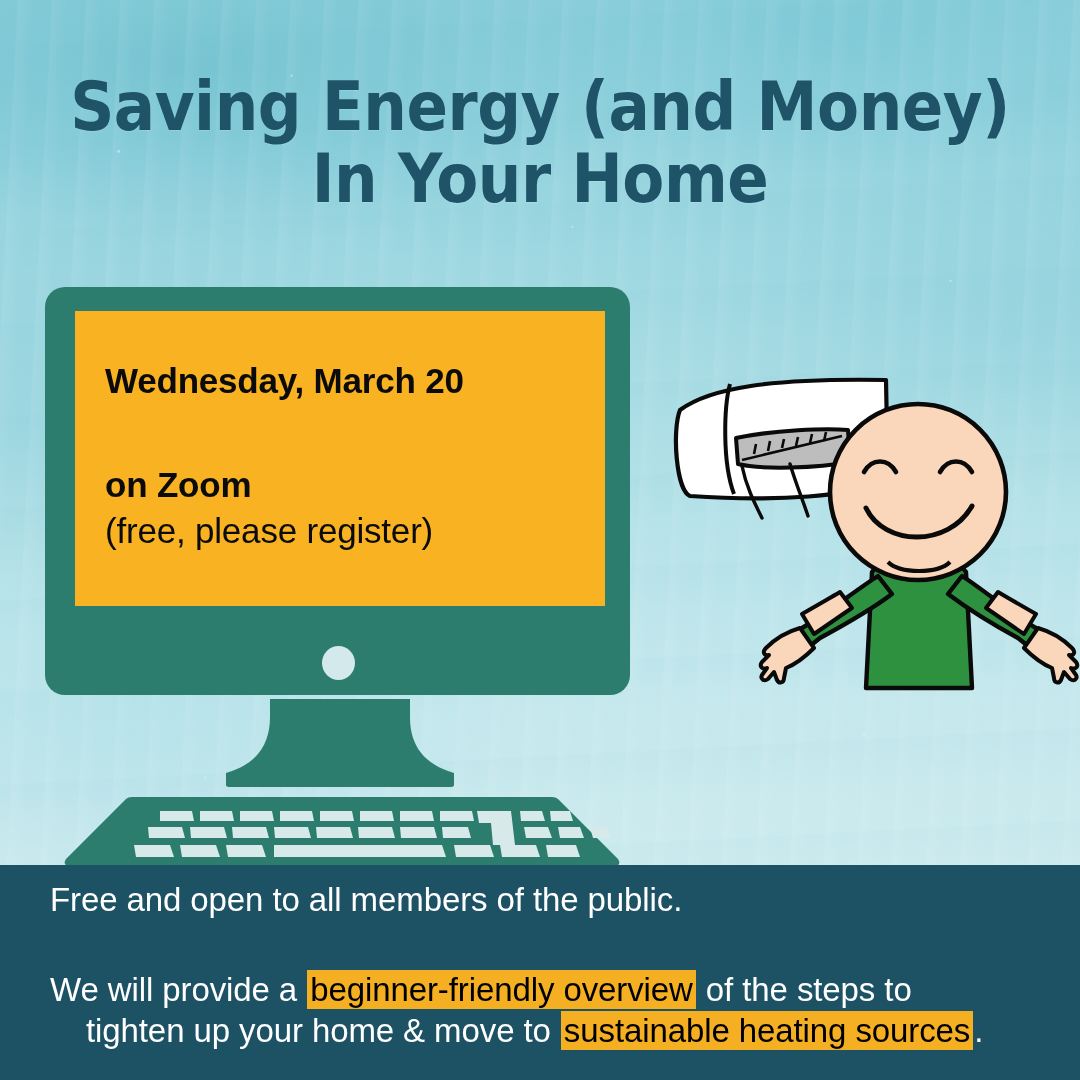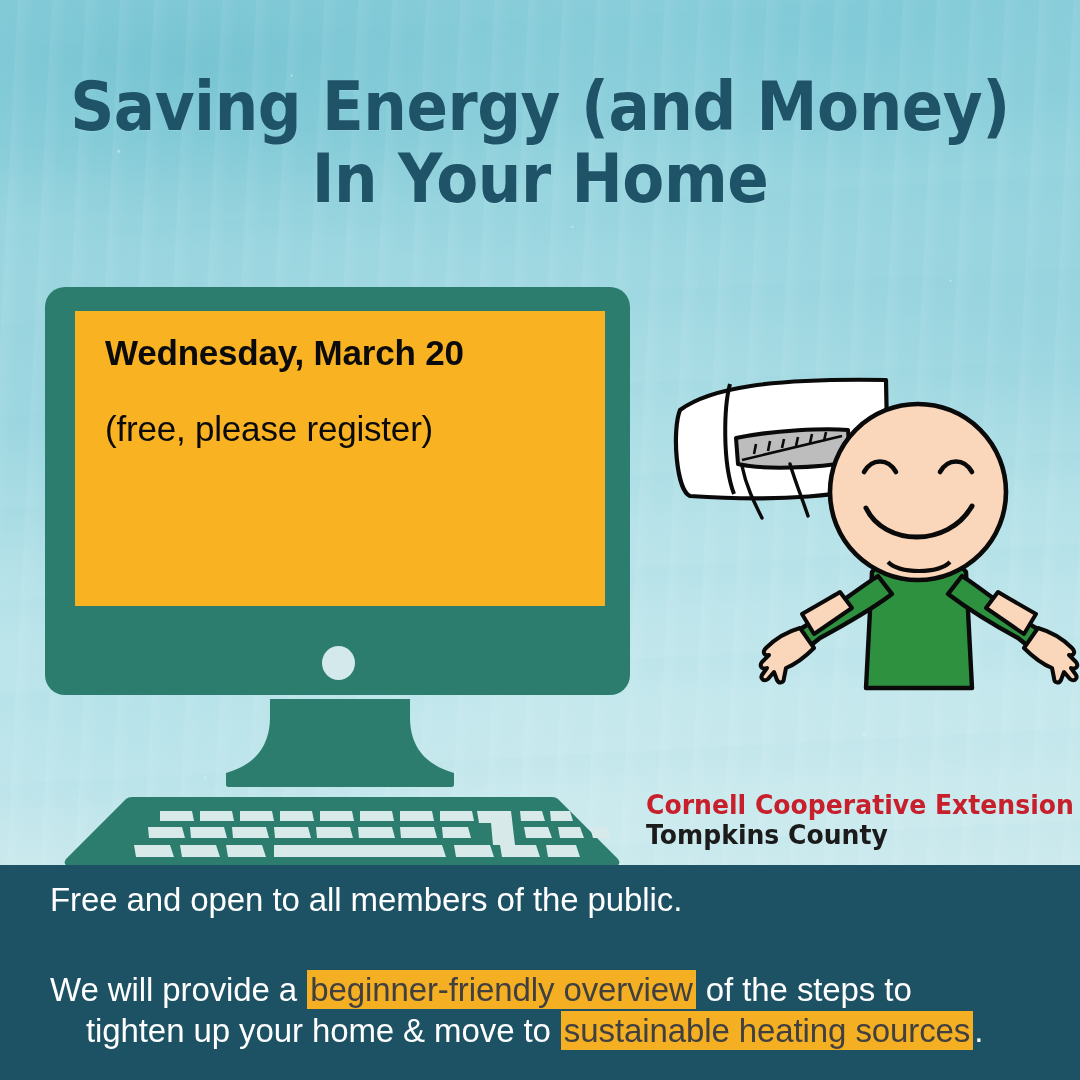--- a/index.html
+++ b/index.html
@@ -124,21 +124,21 @@
     color: #0B0B0B;
   }
   .st-line {
     display: block;
     font-family: "Liberation Sans", sans-serif;
     font-size: 35px;
     line-height: 1.32;
     letter-spacing: -0.2px;
     white-space: nowrap;
   }
-  .st-line.bold { font-weight: 700; }
+  .st-line.bold { font-weight: 700; margin-top: 28px; }
   .st-gap { display: block; height: 30px; }
 
   .webcam-dot {
     position: absolute;
     left: 322px;
     top: 646px;
     width: 33px;
     height: 34px;
     border-radius: 50%;
     background: #D3E9EC;
@@ -214,21 +214,21 @@
     font-size: 33px;
     color: #FFFFFF;
     letter-spacing: -0.1px;
     white-space: nowrap;
   }
   .bl1 { top: 881px; }
   .bl2 { top: 971px; }
   .bl3 { top: 1012px; margin-left: 36px; }
   .hl {
     background: #F5AF23;
-    color: #404040;
+    color: #000000;
     padding: 1px 3px;
     margin: 0 1px;
   }
 </style>
 </head>
 <body>
 
 <div id="poster">
 
   <div class="bg-base"></div>
@@ -241,20 +241,21 @@
     <span class="title-line l2">In Your Home</span>
   </div>
 
   <div class="monitor-body"></div>
 
   <div class="screen-panel"></div>
 
   <div class="screen-text">
     <span class="st-line bold">Wednesday, March 20</span>
     <span class="st-gap"></span>
+    <span class="st-line bold">on Zoom</span>
     <span class="st-line">(free, please register)</span>
   </div>
 
   <div class="webcam-dot"></div>
 
   <svg class="monitor-stand" viewBox="0 0 228 88">
     <path d="M44 0 H184 V18 C184 42 194 62 222 72 L228 74 V86 Q228 88 224 88 H4 Q0 88 0 86 V74 L6 72 C34 62 44 42 44 18 Z" fill="#2D7D6E"></path>
   </svg>
 
   <svg class="keyboard" viewBox="0 0 560 72">
@@ -338,24 +339,20 @@
 
       <path d="M214 102 C222 88 238 88 246 102" fill="none" stroke="#0A0A0A" stroke-width="4.6" stroke-linecap="round"></path>
       <path d="M290 102 C298 88 314 88 322 102" fill="none" stroke="#0A0A0A" stroke-width="4.6" stroke-linecap="round"></path>
 
       <path d="M216 138 C234 176 298 178 322 136" fill="none" stroke="#0A0A0A" stroke-width="5" stroke-linecap="round"></path>
 
       <path d="M238 192 C250 204 288 204 300 192" fill="none" stroke="#0A0A0A" stroke-width="4.2"></path>
     </g>
   </svg>
 
-  <div class="cce-logo">
-    <span class="cce-l1">Cornell Cooperative Extension</span>
-    <span class="cce-l2">Tompkins County</span>
-  </div>
 
   <div class="banner"></div>
 
   <div class="banner-line bl1">Free and open to all members of the public.</div>
 
   <div class="banner-line bl2">
     <span>We will provide a </span><span class="hl">beginner-friendly overview</span><span> of the steps to</span>
   </div>
 
   <div class="banner-line bl3">

